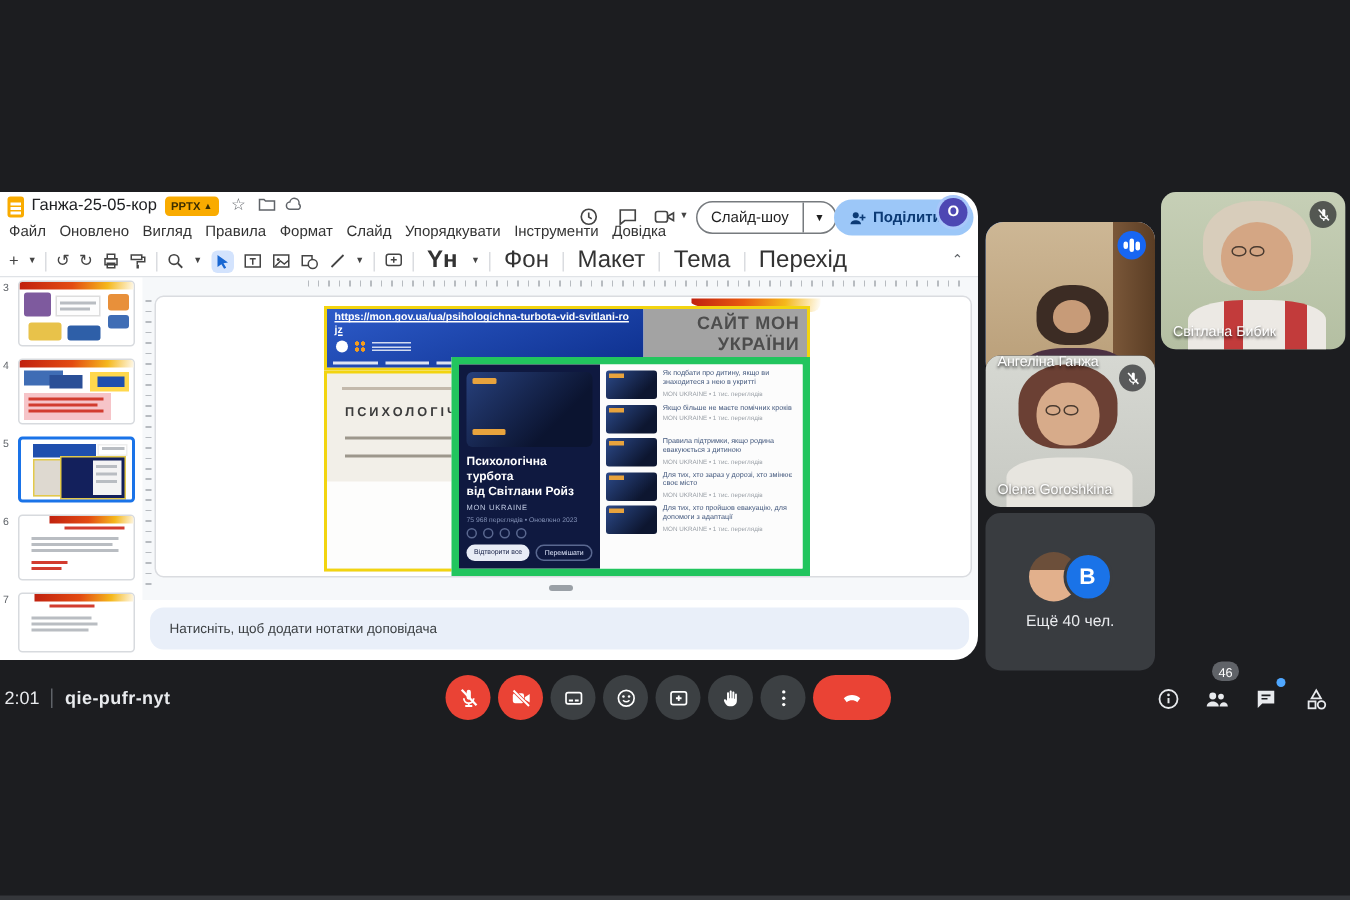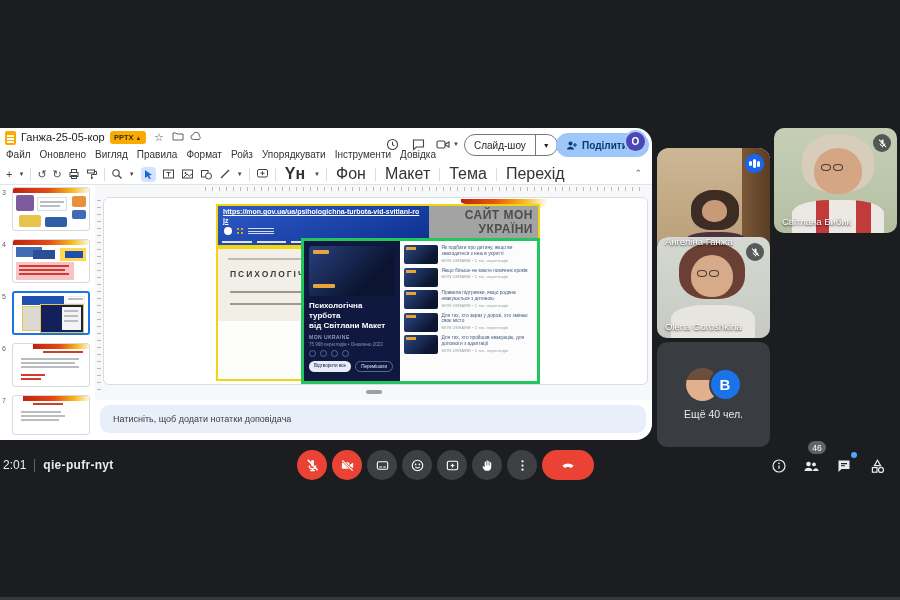--- a/index.html
+++ b/index.html
@@ -77,21 +77,21 @@
   .banner-nav i{height:2px;background:rgba(255,255,255,.85);flex:1;}
   .banner-white{flex:1;background:#a3a3a3;position:relative;}
   .site-cap{position:absolute;right:5px;top:3px;text-align:right;font-size:12px;font-weight:bold;
     color:#4d4d4d;letter-spacing:.5px;line-height:1.15;}
   .webpage{position:absolute;left:112px;top:49px;width:211px;height:134px;background:#f2efe8;
     border:2px solid #f2d410;overflow:hidden;}
   .crumb{position:absolute;left:10px;top:9px;width:110px;height:2px;background:#c3b9ac;}
   .pg-head{position:absolute;left:12px;top:20px;font-size:8.5px;font-weight:bold;letter-spacing:2px;color:#3c3c3c;}
   .ptext{position:absolute;left:12px;height:2px;background:#9d978c;}
   .web-lower{position:absolute;left:0;right:0;top:72px;bottom:0;background:#fdfdfc;}
-  .overlay{position:absolute;left:197px;top:40px;width:239px;height:146px;border:3px solid #22c55e;display:flex;background:#fff;}
+  .overlay{position:absolute;left:197px;top:40px;width:239px;height:146px;border:5px solid #22c55e;display:flex;background:#fff;}
   .ov-left{width:41%;background:#0f1940;position:relative;padding:5px;}
   .ov-thumb{width:100%;height:50px;border-radius:4px;background:linear-gradient(135deg,#27407c,#0b1430 70%);position:relative;overflow:hidden;}
   .live-chip{position:absolute;left:4px;top:4px;width:16px;height:4px;background:#e8a33d;border-radius:1px;}
   .hl-chip{position:absolute;left:4px;bottom:8px;width:22px;height:4px;background:#e8a33d;border-radius:1px;}
   .ov-title{margin-top:5px;font-size:8px;font-weight:bold;color:#fff;line-height:1.25;}
   .ov-channel{margin-top:3px;font-size:5px;color:#c3cde6;letter-spacing:.5px;}
   .ov-stats{margin-top:2px;font-size:4.5px;color:#8593b8;}
   .ov-circles{margin-top:3px;display:flex;gap:4px;}
   .ov-circles i{width:7px;height:7px;border:1px solid #5a6890;border-radius:50%;}
   .ov-pills{margin-top:4px;display:flex;gap:4px;}
@@ -217,21 +217,21 @@
           <span>O</span>
         </div>
     </div>
 
     <div class="sl-menubar">
       <span>Файл</span>
       <span>Оновлено</span>
       <span>Вигляд</span>
       <span>Правила</span>
       <span>Формат</span>
-      <span>Ройз</span>
+      <span>Слайд</span>
       <span>Упорядкувати</span>
       <span>Інструменти</span>
       <span>Довідка</span>
     </div>
 
     <div class="sl-toolbar">
       <span class="tb">+</span>
         <span class="tb-dd">▼</span>
       <span class="tb-sep"></span>
       <span class="tb">↺</span>
@@ -420,21 +420,21 @@
         </div>
 
         <div class="overlay">
           <div class="ov-left">
             <div class="ov-thumb">
               <div class="live-chip"></div>
               <div class="hl-chip"></div>
             </div>
             <div class="ov-title">
               <div>Психологічна турбота</div>
-              <div>від Світлани Макет</div>
+              <div>від Світлани Ройз</div>
             </div>
             <div class="ov-channel">MON UKRAINE</div>
             <div class="ov-stats">75 968 переглядів • Оновлено 2023</div>
             <div class="ov-circles">
                 <i></i>
                 <i></i>
                 <i></i>
                 <i></i>
               </div>
             <div class="ov-pills">

